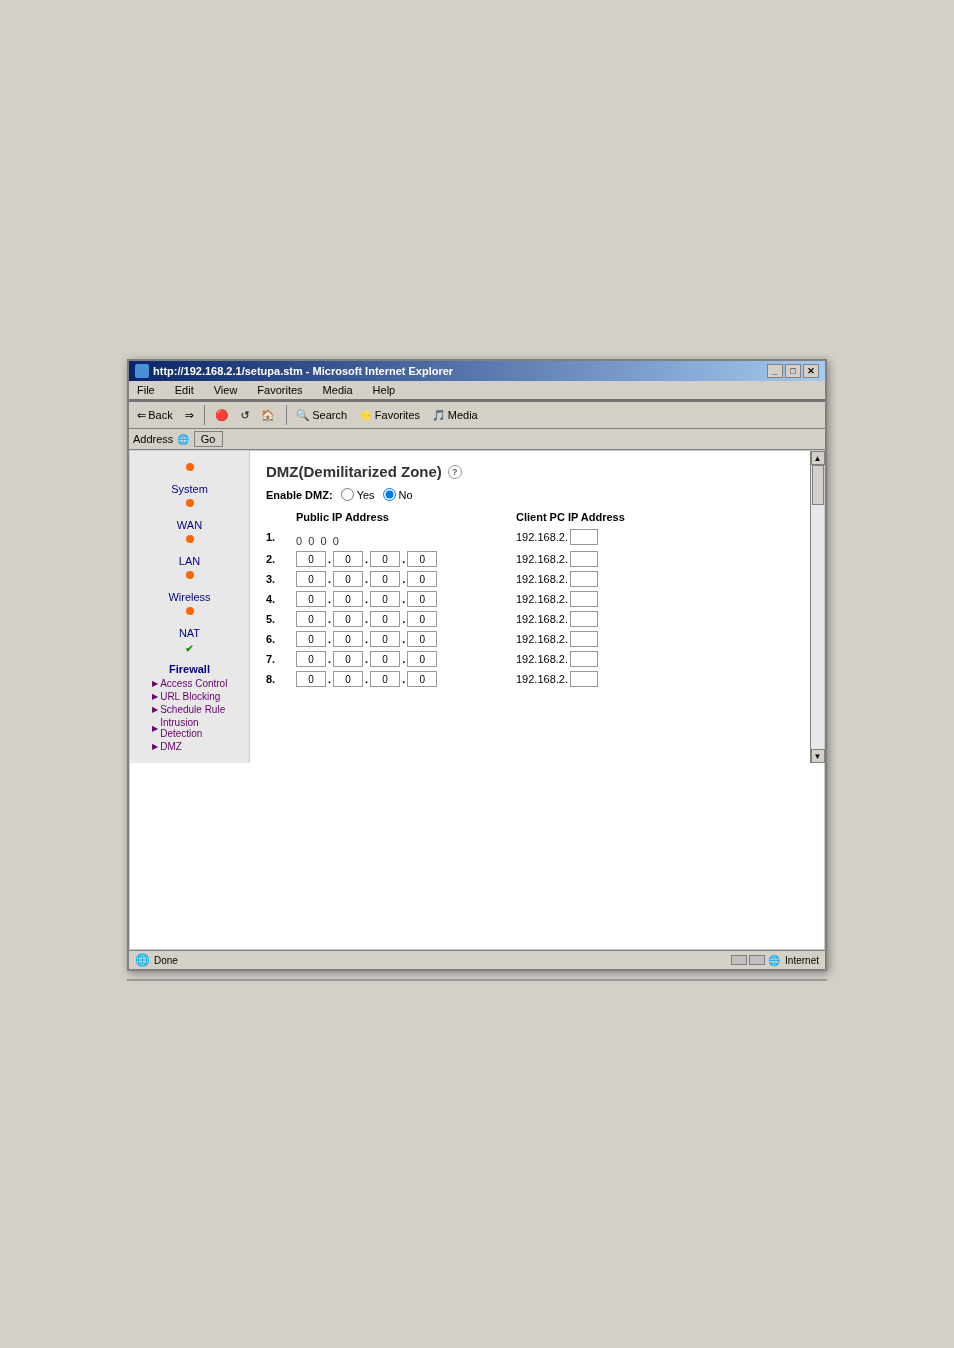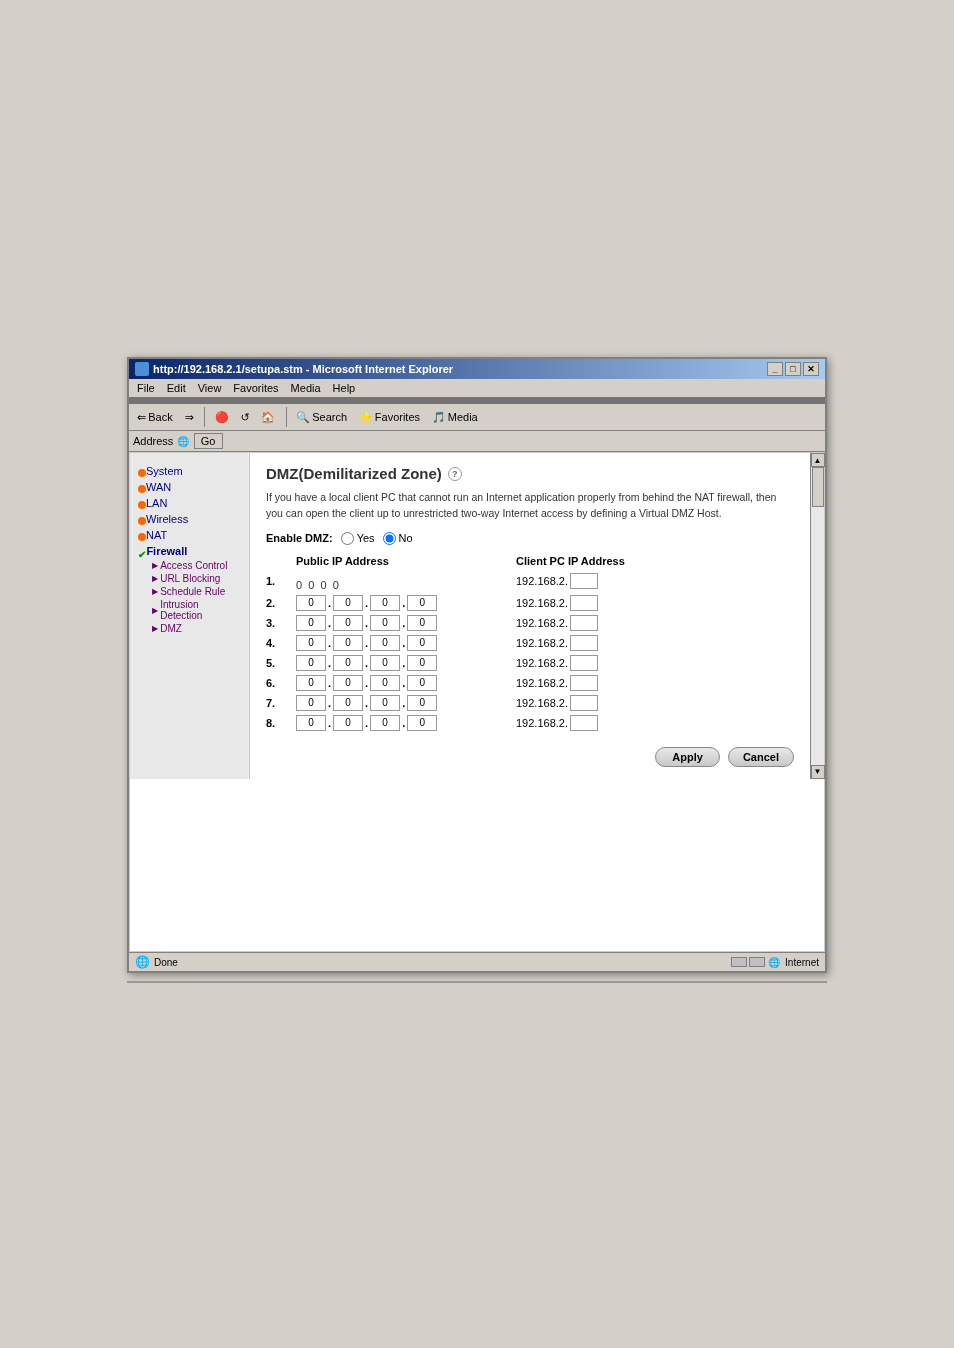--- a/index.html
+++ b/index.html
@@ -67,23 +67,23 @@
       justify-content: center;
       cursor: pointer;
       color: #000;
     }
 
     
     .menu-bar {
       background: #d4d0c8;
       padding: 2px 4px;
       display: flex;
-      gap: 4px;
-      font-size: 11px;
-      border-bottom: 7px solid #737373;
+      gap: 12px;
+      font-size: 11px;
+      border-bottom: 3px solid #737373;
     }
     .menu-item {
       cursor: pointer;
       padding: 1px 4px;
     }
 
     
     .toolbar {
       background: #d4d0c8;
       padding: 3px 4px;
@@ -181,25 +181,26 @@
     
     .sidebar {
       width: 120px;
       background: #e8e8e8;
       padding: 10px 8px;
       border-right: 1px solid #ccc;
       font-size: 11px;
     }
     .sidebar-item {
       display: flex;
-      align-items: flex-end;
-      gap: 0;
+      align-items: center;
+      gap: 12px;
       padding: 2px 0;
       cursor: pointer;
       color: #000080;
+      flex-direction: column;
     }
     .sidebar-item.active {
       color: #000080;
       font-weight: bold;
     }
     .sidebar-bullet {
       display: inline-block;
       width: 8px;
       height: 8px;
       border-radius: 50%;
@@ -590,21 +591,20 @@
         </div>
 
         <div class="content-with-scroll" style="flex:1;">
           <div class="main-content">
 
             <div class="page-title">
               <span>DMZ(Demilitarized Zone)</span>
               <span class="help-icon">?</span>
             </div>
 
-            <p class="description">If you have a local client PC that cannot run an Internet application properly from behind the NAT firewall, then you can open the client up to unrestricted two-way Internet access by defining a Virtual DMZ Host.</p>
 
             <div class="enable-row">
               <span>Enable DMZ:</span>
               <div class="radio-group">
                 <label class="radio-label">
                   <input type="radio" name="dmz" value="yes" style="">
                   <span>Yes</span>
                 </label>
                 <label class="radio-label">
                   <input type="radio" name="dmz" value="no" checked="" style="">
@@ -747,24 +747,20 @@
                   <input type="text" class="ip-octet" value="0" style="">
                 </div>
                 <div class="client-ip-group">
                   <span class="client-prefix">192.168.2.</span>
                   <input type="text" class="client-octet" value="" style="">
                 </div>
               </div>
 
             </div>
 
-            <div class="button-row">
-              <button class="btn-apply">Apply</button>
-              <button class="btn-cancel">Cancel</button>
-            </div>
 
           </div>
 
           <div class="scrollbar">
             <div class="scroll-arrow">▲</div>
             <div class="scroll-track">
               <div class="scroll-thumb"></div>
             </div>
             <div class="scroll-arrow">▼</div>
           </div>

